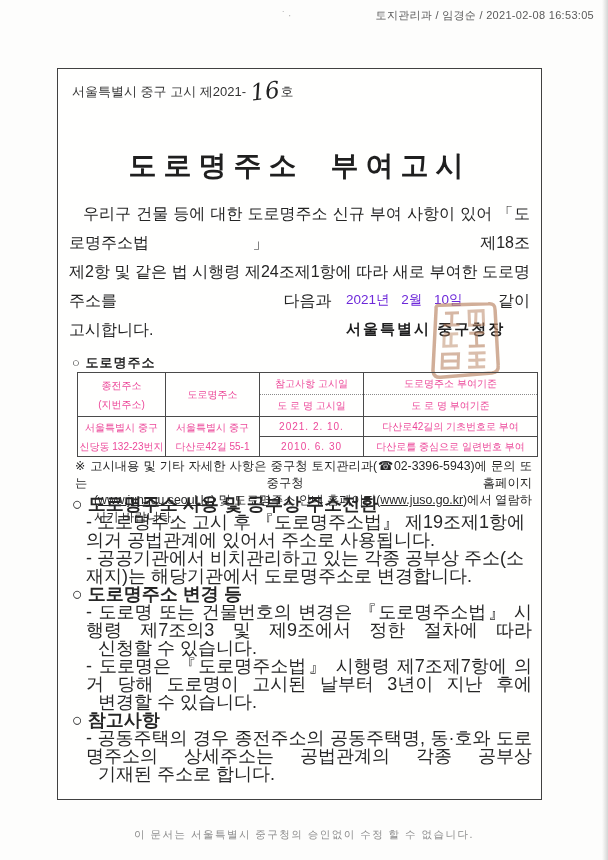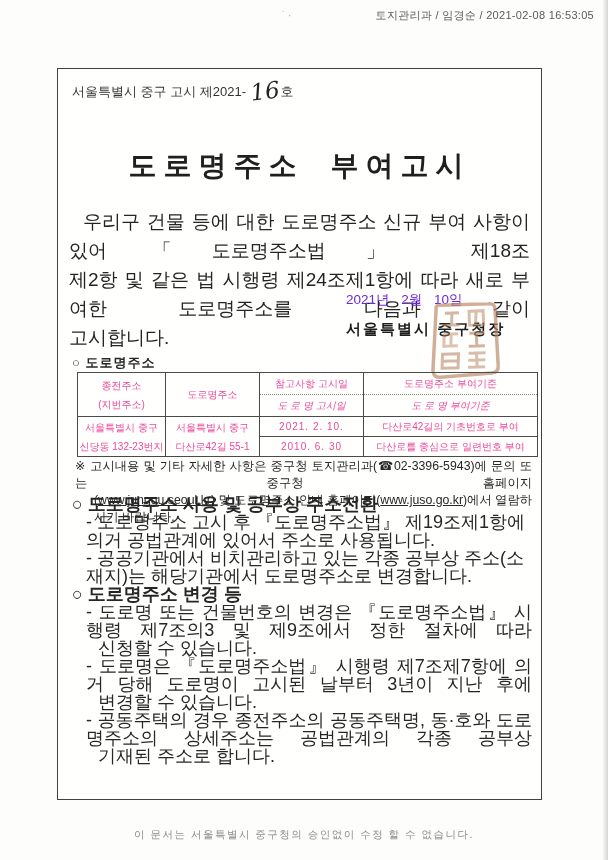--- a/index.html
+++ b/index.html
@@ -8,34 +8,34 @@
   .edge-shadow{position:absolute;right:0;top:0;bottom:0;width:6px;
     background:linear-gradient(to left, rgba(110,110,110,.28), rgba(110,110,110,0));}
   .scan-info{position:absolute;top:8px;right:14px;font-size:11px;color:#5a5a5a;letter-spacing:.3px;}
   .artifact{position:absolute;top:10px;left:282px;font-size:10px;color:#b0b0b0;}
   .frame{position:absolute;left:57px;top:68px;width:483px;height:730px;border:1.5px solid #414141;background:#fffffe;}
   .gosi-no{position:absolute;left:14px;top:14px;font-size:13px;color:#333;}
   .hand-number{display:inline-block;font-family:"DejaVu Serif",serif;font-style:italic;font-size:23px;
     line-height:10px;transform:rotate(-7deg) translateY(3px);margin:0 1px 0 4px;color:#222;}
   .doc-title{position:absolute;left:0;right:0;top:78px;text-align:center;font-size:28px;font-weight:bold;
     letter-spacing:7px;word-spacing:12px;color:#1f1f1f;}
-  .body-par{position:absolute;left:11px;right:11px;top:138px;font-size:19px;line-height:29px;color:#242424;}
+  .body-par{position:absolute;left:11px;right:11px;top:130px;font-size:16px;line-height:29px;color:#242424;}
   .body-line{text-align:justify;text-align-last:justify;}
   .body-line.first{text-indent:14px;}
   .body-line.last{text-align:left;text-align-last:left;}
   .issue-date{position:absolute;left:288px;top:222px;font-size:13.5px;word-spacing:8px;color:#6d28d9;}
   .issuer{position:absolute;left:288px;top:251px;font-size:15px;font-weight:bold;letter-spacing:2px;color:#1e1e1e;}
   .seal{position:absolute;left:366px;top:230px;width:80px;height:84px;transform:rotate(2deg);opacity:.85;}
   .tbl-label{position:absolute;left:14px;top:285px;font-size:13px;font-weight:bold;letter-spacing:1px;color:#262626;}
   table.addr{position:absolute;left:19px;top:303px;border-collapse:collapse;table-layout:fixed;width:456px;
     font-size:10px;color:#ec4899;border:1.5px solid #3d3d3d;}
   table.addr th,table.addr td{border:1px solid #4a4a4a;padding:0;font-weight:normal;text-align:center;vertical-align:middle;}
   .c1{width:87px;} .c2{width:93px;} .c3{width:103px;} .c4{width:173px;}
   .hsplit-top{height:21px;line-height:21px;border-bottom:1px dotted #8a8a8a;}
-  .hsplit-bot{height:21px;line-height:21px;font-style:italic;}
+  .hsplit-bot{height:21px;line-height:21px;}
   .two-line div{line-height:19px;}
   td.cell-date{height:19px;letter-spacing:1px;}
   td.cell-basis{text-align:left;padding-left:8px;}
   .contact{position:absolute;left:17px;right:9px;top:389px;font-size:12.3px;line-height:17px;color:#262626;}
   .contact-l1{text-align:justify;text-align-last:justify;}
   .contact-l2{padding-left:19px;}
   .url{text-decoration:underline;}
   .sections{position:absolute;left:11px;right:9px;top:426px;font-size:18px;line-height:18px;color:#262626;}
   .note-heading{padding-left:3px;font-weight:bold;}
   .item-line{padding-left:17px;}
@@ -128,20 +128,21 @@
         <div class="item-line">- 공공기관에서 비치관리하고 있는 각종 공부상 주소(소재지)는 해당기관에서 도로명주소로 변경합니다.</div>
       </div>
       <div>
         <div class="note-heading">○ 도로명주소 변경 등</div>
         <div class="item-line stretch">- 도로명 또는 건물번호의 변경은 『도로명주소법』 시행령 제7조의3 및 제9조에서 정한 절차에 따라</div>
         <div class="item-cont">신청할 수 있습니다.</div>
         <div class="item-line stretch">- 도로명은 『도로명주소법』 시행령 제7조제7항에 의거 당해 도로명이 고시된 날부터 3년이 지난 후에</div>
         <div class="item-cont">변경할 수 있습니다.</div>
       </div>
       <div>
+        <div class="note-heading">○ 참고사항</div>
         <div class="item-line stretch">- 공동주택의 경우 종전주소의 공동주택명, 동·호와 도로명주소의 상세주소는 공법관계의 각종 공부상</div>
         <div class="item-cont">기재된 주소로 합니다.</div>
       </div>
     </div>
 
   </div>
 
   <div class="footer">이 문서는 서울특별시 중구청의 승인없이 수정 할 수 없습니다.</div>
   <div class="edge-shadow"></div>
 </div>

